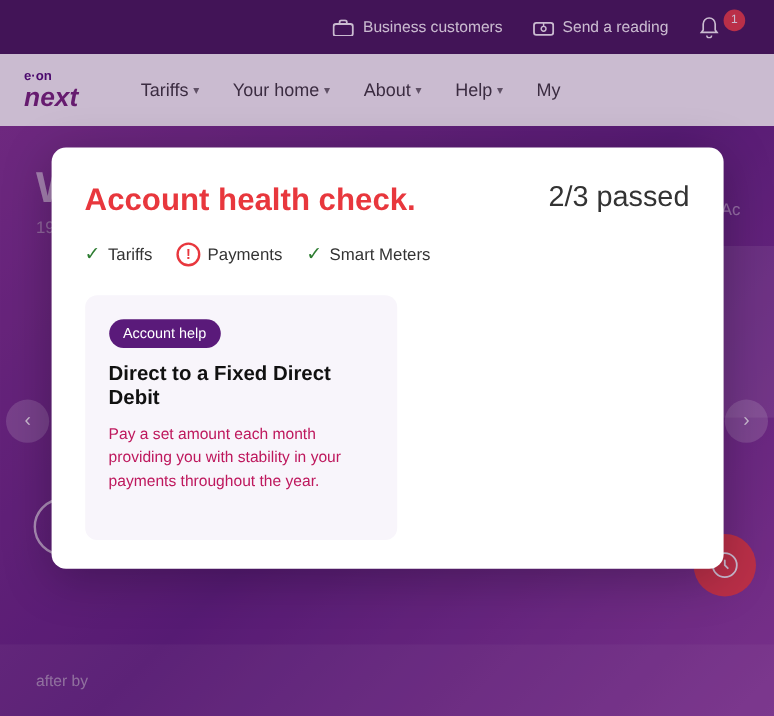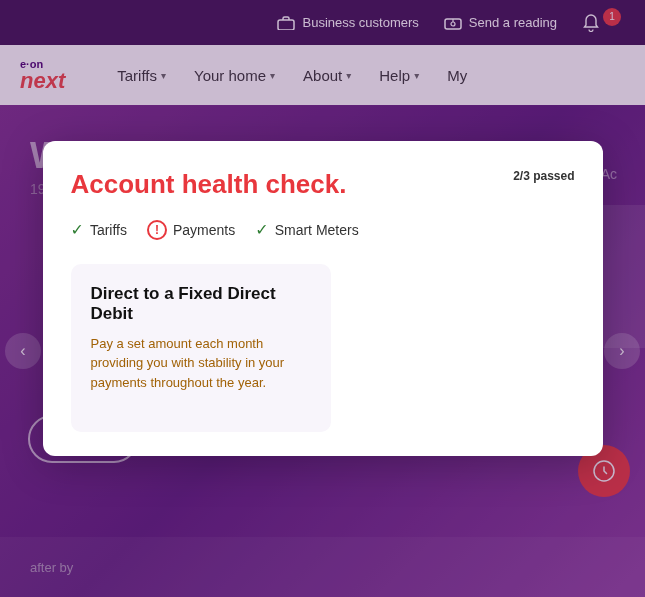--- a/index.html
+++ b/index.html
@@ -65,21 +65,21 @@
     .logo {
       margin-right: 40px;
     }
     .logo-text-eon {
       color: #4a0072;
       font-size: 11px;
       font-weight: bold;
       line-height: 1;
     }
     .logo-text-next {
-      color: #ef4444;
+      color: #701a75;
       font-size: 22px;
       font-weight: bold;
       font-style: italic;
       line-height: 1;
     }
     .nav-items {
       display: flex;
       align-items: center;
       gap: 4px;
       flex: 1;
@@ -222,22 +222,22 @@
       align-items: flex-start;
       margin-bottom: 20px;
     }
     .modal-title {
       color: #e8373d;
       font-size: 26px;
       font-weight: bold;
     }
     .modal-score {
       color: #333;
-      font-size: 12px;
-      font-weight: bold;
+      font-size: 24px;
+      font-weight: normal;
     }
     .modal-checks {
       display: flex;
       align-items: center;
       gap: 20px;
       margin-bottom: 24px;
     }
     .check-item {
       display: flex;
       align-items: center;
@@ -280,21 +280,21 @@
       display: inline-block;
       margin-bottom: 12px;
     }
     .modal-card-title {
       color: #111;
       font-size: 17px;
       font-weight: bold;
       margin-bottom: 10px;
     }
     .modal-card-desc {
-      color: #a16207;
+      color: #be185d;
       font-size: 13px;
       line-height: 1.5;
       margin-bottom: 20px;
     }
     .switch-btn {
       background: #e8373d;
       color: #fff;
       border: none;
       border-radius: 24px;
       padding: 12px 32px;
@@ -434,17 +434,18 @@
         <span>Payments</span>
       </div>
 
       <div class="check-item">
         <span class="check-icon-green">✓</span>
         <span>Smart Meters</span>
       </div>
     </div>
 
     <div class="modal-card">
+      <div class="modal-card-badge">Account help</div>
       <div class="modal-card-title">Direct to a Fixed Direct Debit</div>
       <div class="modal-card-desc">Pay a set amount each month providing you with stability in your payments throughout the year.</div>
     </div>
   </div>
 </div>
 
 </body></html>

